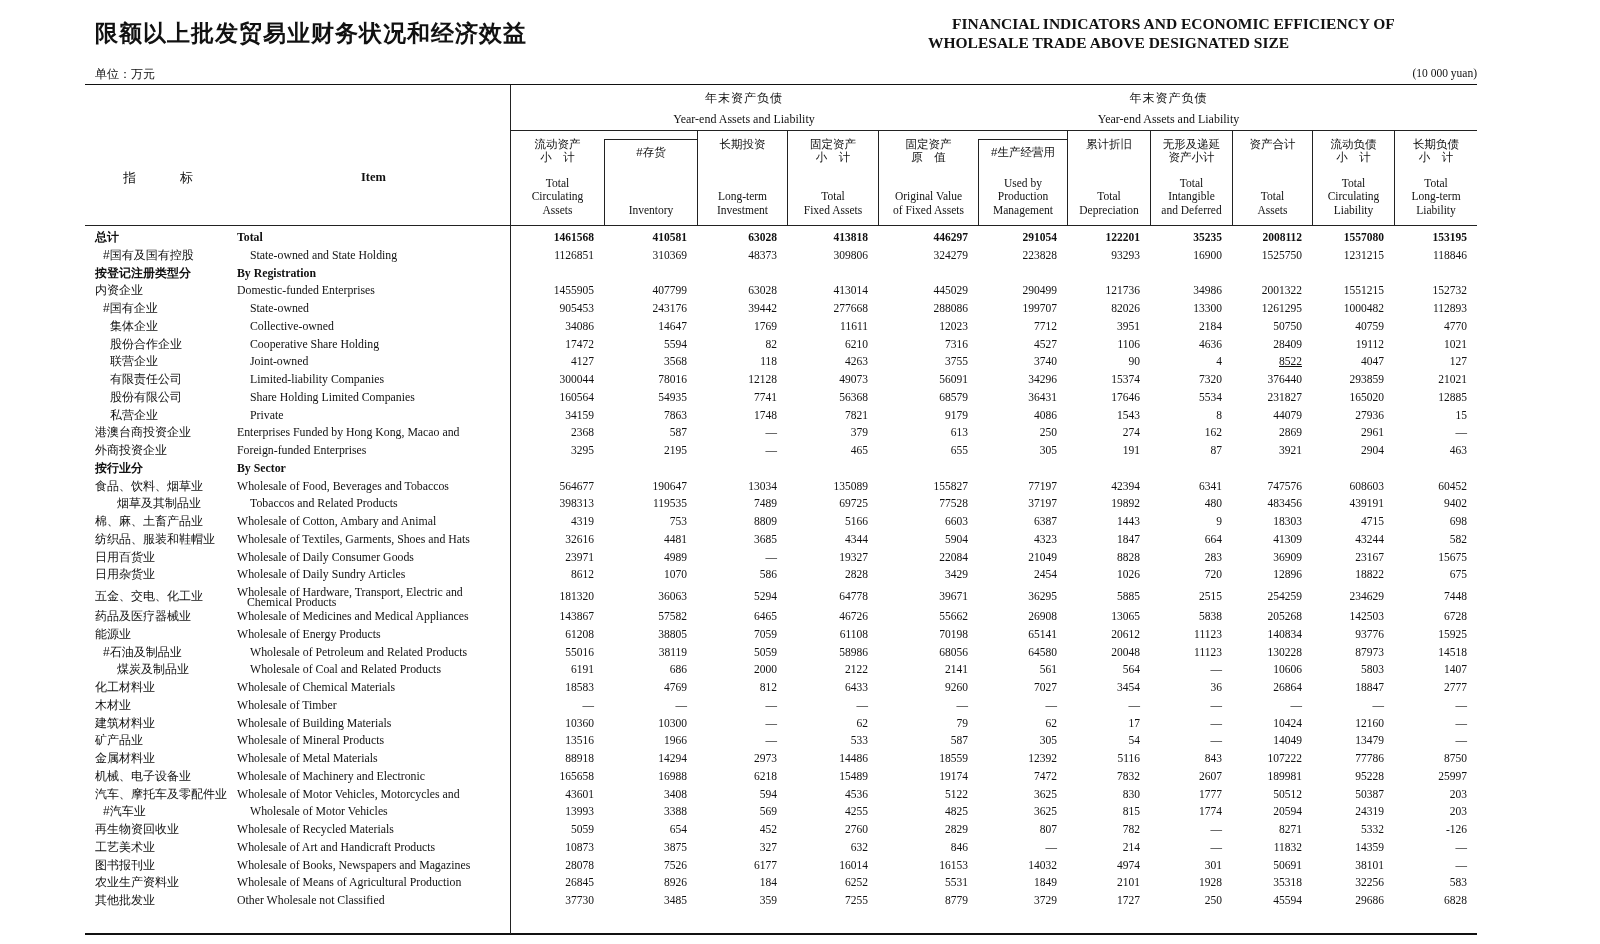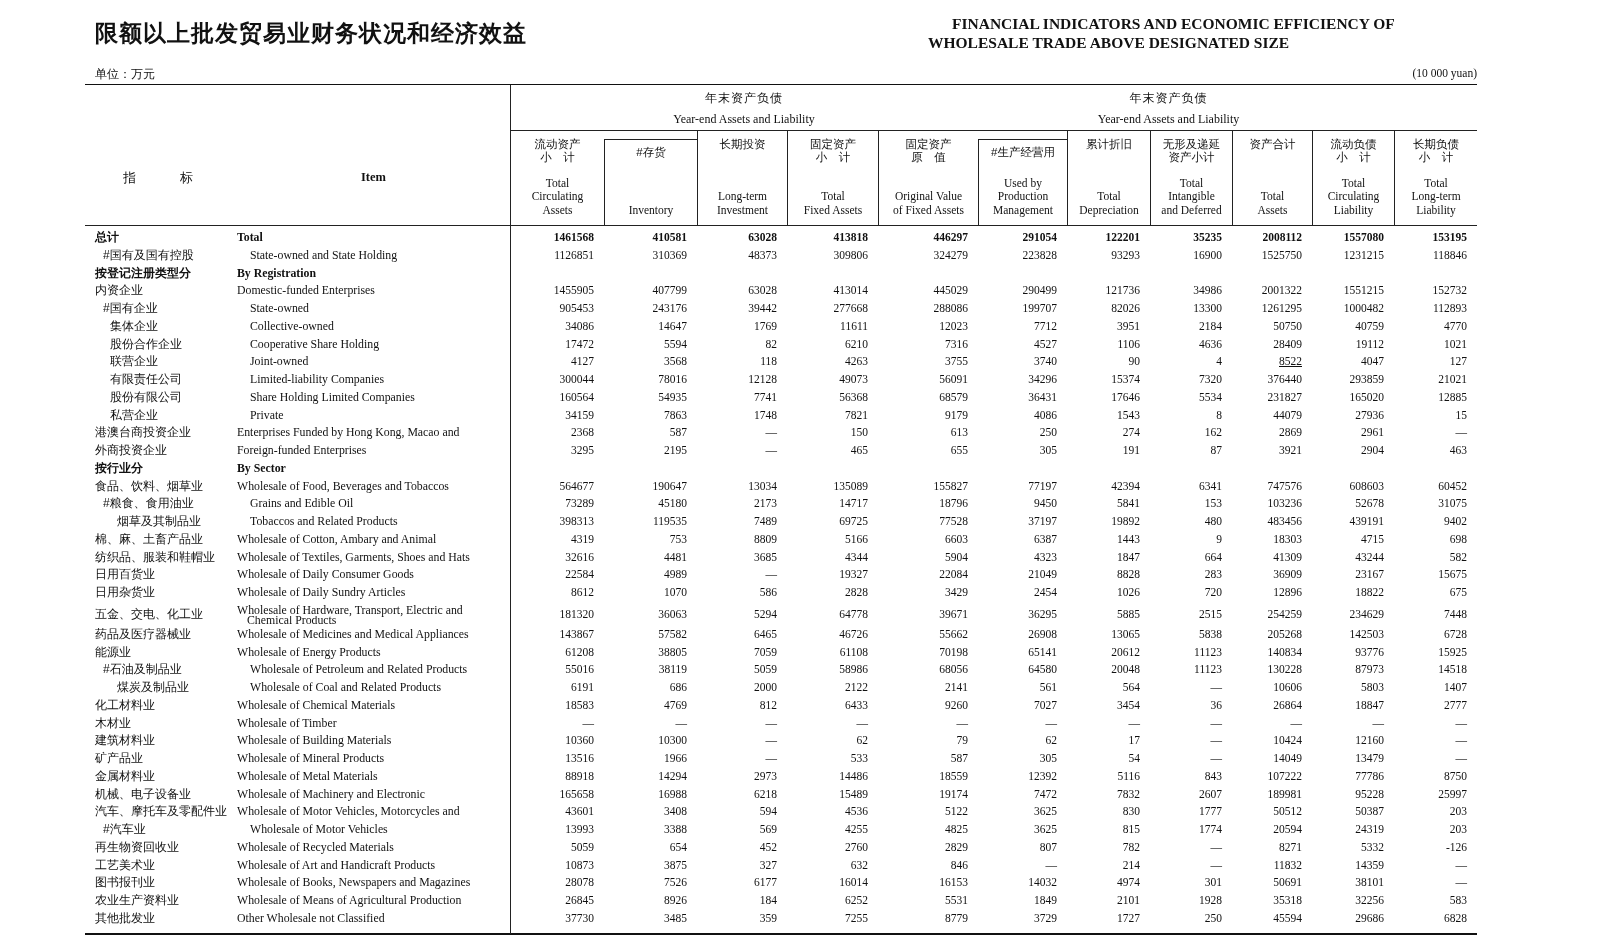--- a/index.html
+++ b/index.html
@@ -325,21 +325,21 @@
           <div class="vcell" style="width: 80px;">44079</div>
           <div class="vcell" style="width: 82px;">27936</div>
           <div class="vcell" style="width: 83px;">15</div>
         </div>
         <div class="trow">
           <div class="cell-zh" style="padding-left: 10px;">港澳台商投资企业</div>
           <div class="cell-en" style="padding-left: 0px;">Enterprises Funded by Hong Kong, Macao and</div>
           <div class="vcell" style="width: 94px;">2368</div>
           <div class="vcell" style="width: 93px;">587</div>
           <div class="vcell" style="width: 90px;">—</div>
-          <div class="vcell" style="width: 91px;">150</div>
+          <div class="vcell" style="width: 91px;">379</div>
           <div class="vcell" style="width: 100px;">613</div>
           <div class="vcell" style="width: 89px;">250</div>
           <div class="vcell" style="width: 83px;">274</div>
           <div class="vcell" style="width: 82px;">162</div>
           <div class="vcell" style="width: 80px;">2869</div>
           <div class="vcell" style="width: 82px;">2961</div>
           <div class="vcell" style="width: 83px;">—</div>
         </div>
         <div class="trow">
           <div class="cell-zh" style="padding-left: 10px;">外商投资企业</div>
@@ -380,35 +380,20 @@
           <div class="vcell" style="width: 91px;">135089</div>
           <div class="vcell" style="width: 100px;">155827</div>
           <div class="vcell" style="width: 89px;">77197</div>
           <div class="vcell" style="width: 83px;">42394</div>
           <div class="vcell" style="width: 82px;">6341</div>
           <div class="vcell" style="width: 80px;">747576</div>
           <div class="vcell" style="width: 82px;">608603</div>
           <div class="vcell" style="width: 83px;">60452</div>
         </div>
         <div class="trow">
-          <div class="cell-zh" style="padding-left: 18px;">#粮食、食用油业</div>
-          <div class="cell-en" style="padding-left: 13px;">Grains and Edible Oil</div>
-          <div class="vcell" style="width: 94px;">73289</div>
-          <div class="vcell" style="width: 93px;">45180</div>
-          <div class="vcell" style="width: 90px;">2173</div>
-          <div class="vcell" style="width: 91px;">14717</div>
-          <div class="vcell" style="width: 100px;">18796</div>
-          <div class="vcell" style="width: 89px;">9450</div>
-          <div class="vcell" style="width: 83px;">5841</div>
-          <div class="vcell" style="width: 82px;">153</div>
-          <div class="vcell" style="width: 80px;">103236</div>
-          <div class="vcell" style="width: 82px;">52678</div>
-          <div class="vcell" style="width: 83px;">31075</div>
-        </div>
-        <div class="trow">
           <div class="cell-zh" style="padding-left: 32px;">烟草及其制品业</div>
           <div class="cell-en" style="padding-left: 13px;">Tobaccos and Related Products</div>
           <div class="vcell" style="width: 94px;">398313</div>
           <div class="vcell" style="width: 93px;">119535</div>
           <div class="vcell" style="width: 90px;">7489</div>
           <div class="vcell" style="width: 91px;">69725</div>
           <div class="vcell" style="width: 100px;">77528</div>
           <div class="vcell" style="width: 89px;">37197</div>
           <div class="vcell" style="width: 83px;">19892</div>
           <div class="vcell" style="width: 82px;">480</div>
@@ -442,21 +427,21 @@
           <div class="vcell" style="width: 89px;">4323</div>
           <div class="vcell" style="width: 83px;">1847</div>
           <div class="vcell" style="width: 82px;">664</div>
           <div class="vcell" style="width: 80px;">41309</div>
           <div class="vcell" style="width: 82px;">43244</div>
           <div class="vcell" style="width: 83px;">582</div>
         </div>
         <div class="trow">
           <div class="cell-zh" style="padding-left: 10px;">日用百货业</div>
           <div class="cell-en" style="padding-left: 0px;">Wholesale of Daily Consumer Goods</div>
-          <div class="vcell" style="width: 94px;">22584</div>
+          <div class="vcell" style="width: 94px;">23971</div>
           <div class="vcell" style="width: 93px;">4989</div>
           <div class="vcell" style="width: 90px;">—</div>
           <div class="vcell" style="width: 91px;">19327</div>
           <div class="vcell" style="width: 100px;">22084</div>
           <div class="vcell" style="width: 89px;">21049</div>
           <div class="vcell" style="width: 83px;">8828</div>
           <div class="vcell" style="width: 82px;">283</div>
           <div class="vcell" style="width: 80px;">36909</div>
           <div class="vcell" style="width: 82px;">23167</div>
           <div class="vcell" style="width: 83px;">15675</div>

